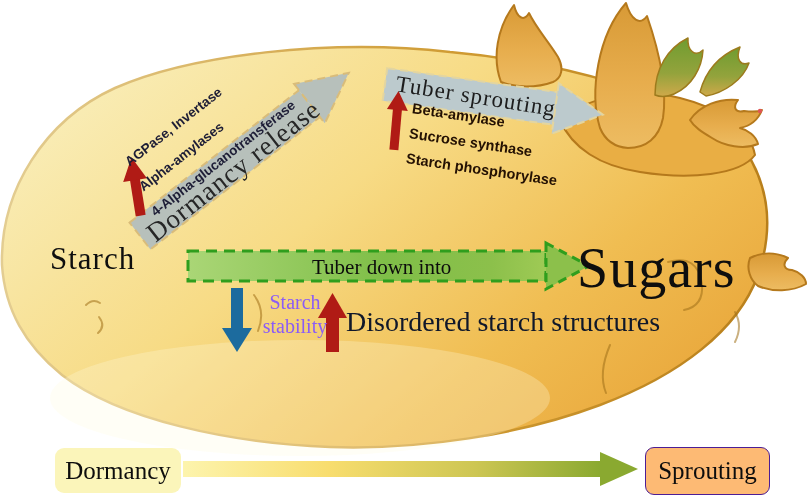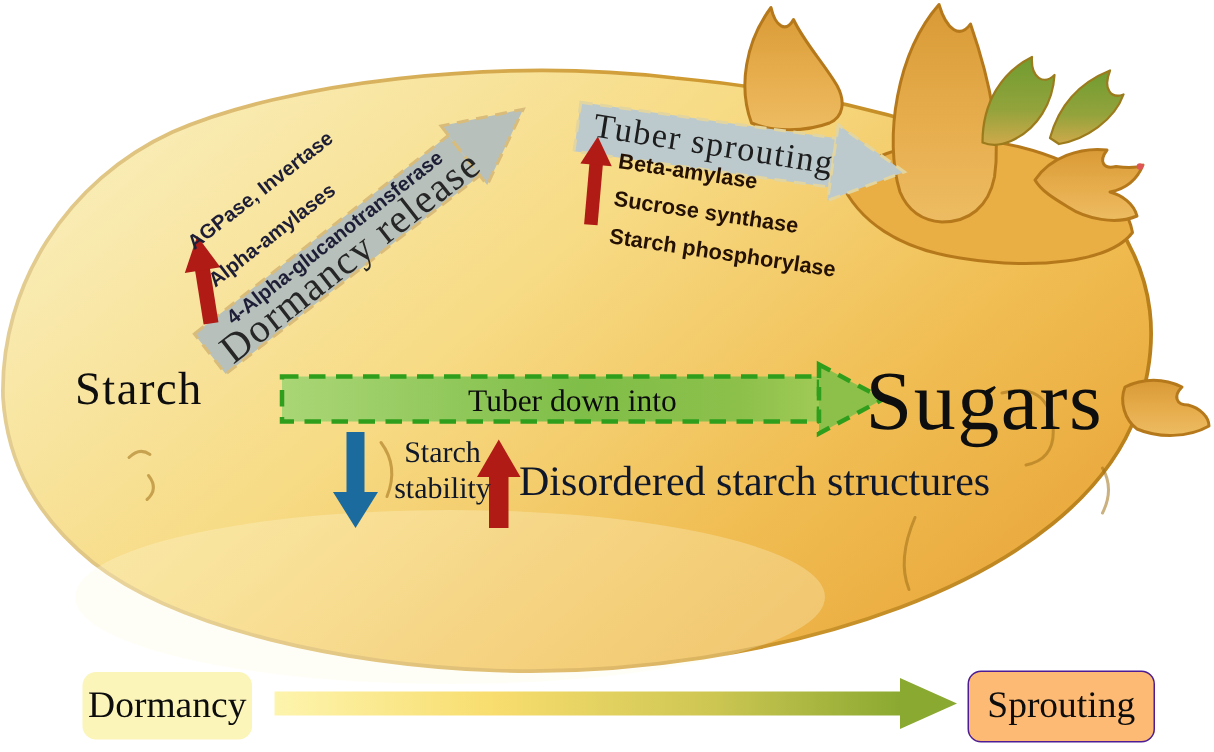--- a/index.html
+++ b/index.html
@@ -23,28 +23,28 @@
   .enz-left{
     font-family:"Liberation Sans", sans-serif;font-size:13.5px;font-weight:600;color:#1d1d36;
     transform:rotate(-38deg);transform-origin:left bottom;line-height:16px;
   }
   .enz-right{
     font-family:"Liberation Sans", sans-serif;font-size:14.5px;font-weight:600;color:#241103;
     transform:rotate(8.5deg);transform-origin:left bottom;line-height:17px;
   }
   .stability-label{
     white-space:normal;width:86px;text-align:center;
-    font-size:20px;color:#0f172a;line-height:1.18;
+    font-size:20px;color:#8b5cf6;line-height:1.18;
   }
   .disordered-label{font-size:28px;color:#0f172a;}
   .badge{
     display:flex;align-items:center;justify-content:center;
     font-size:25px;color:#0d0d0d;border-radius:9px;
   }
-  .badge.dormancy{left:55px;top:448px;width:113px;height:45px;background:#fbf5ba;}
+  .badge.dormancy{left:55px;top:448px;width:126px;height:45px;background:#fbf5ba;}
   .badge.sprouting{left:645px;top:447px;width:123px;height:46px;background:#fdba74;border:1px solid #4c1d95;align-items:center;}
 </style>
 </head>
 <body>
 
 <div class="stage">
 
   <svg width="809" height="501" viewBox="0 0 809 501">
     <defs>
       <linearGradient id="potatoGrad" x1="0" y1="0.2" x2="1" y2="0.8">

